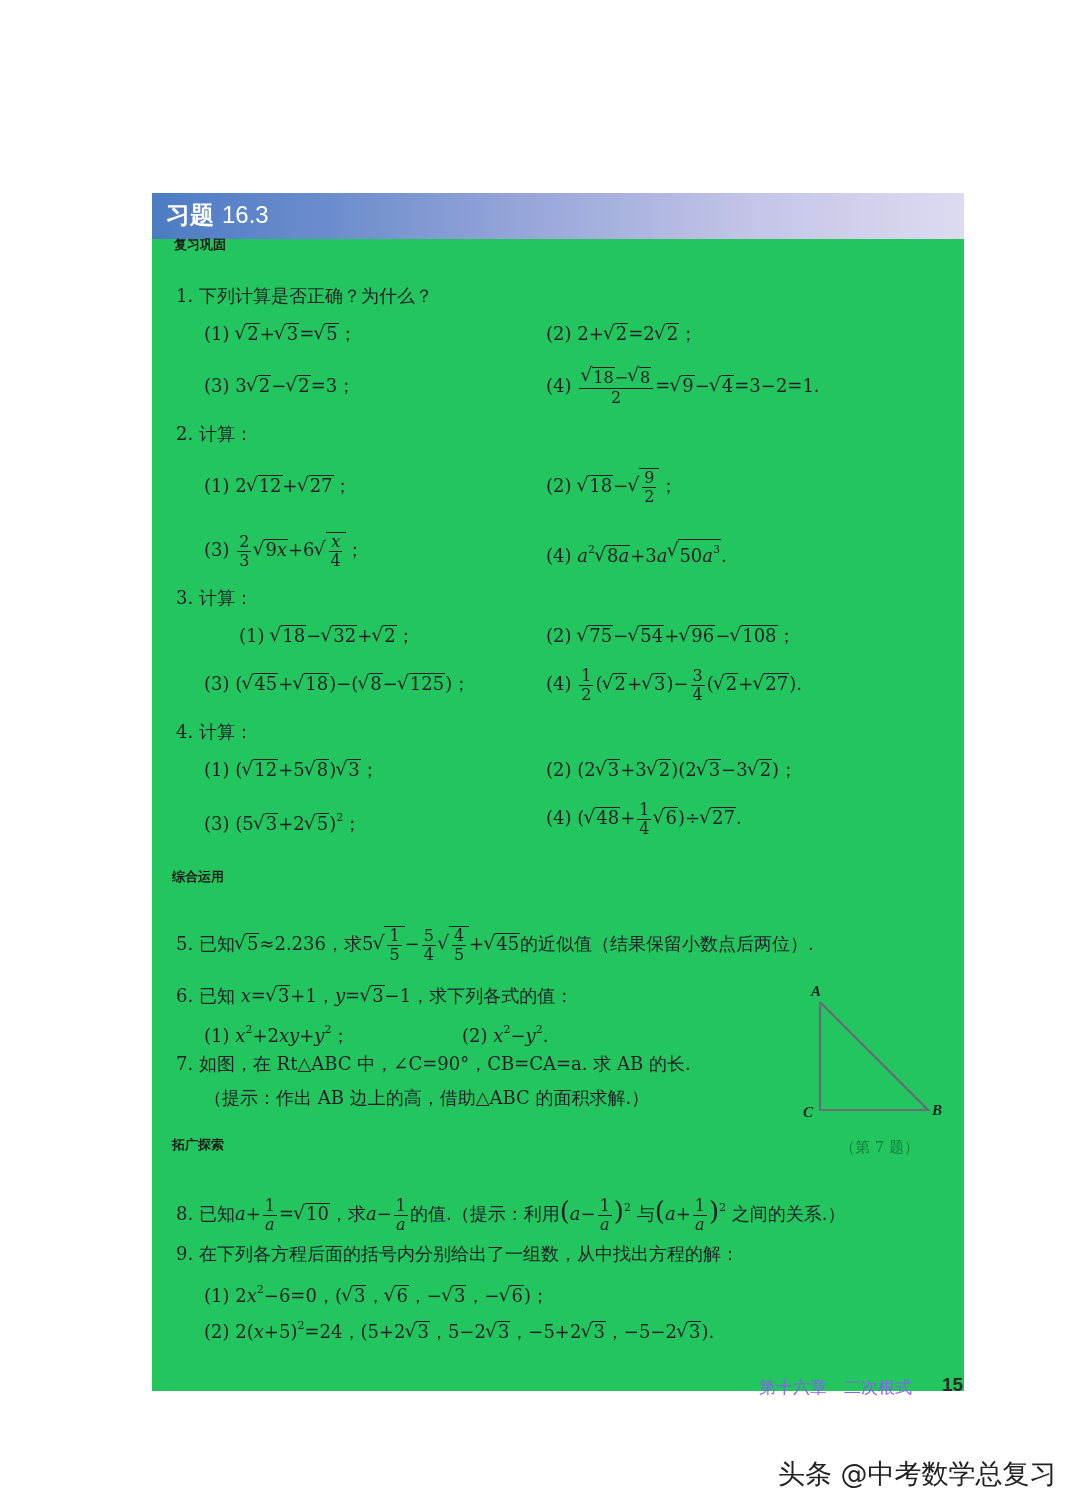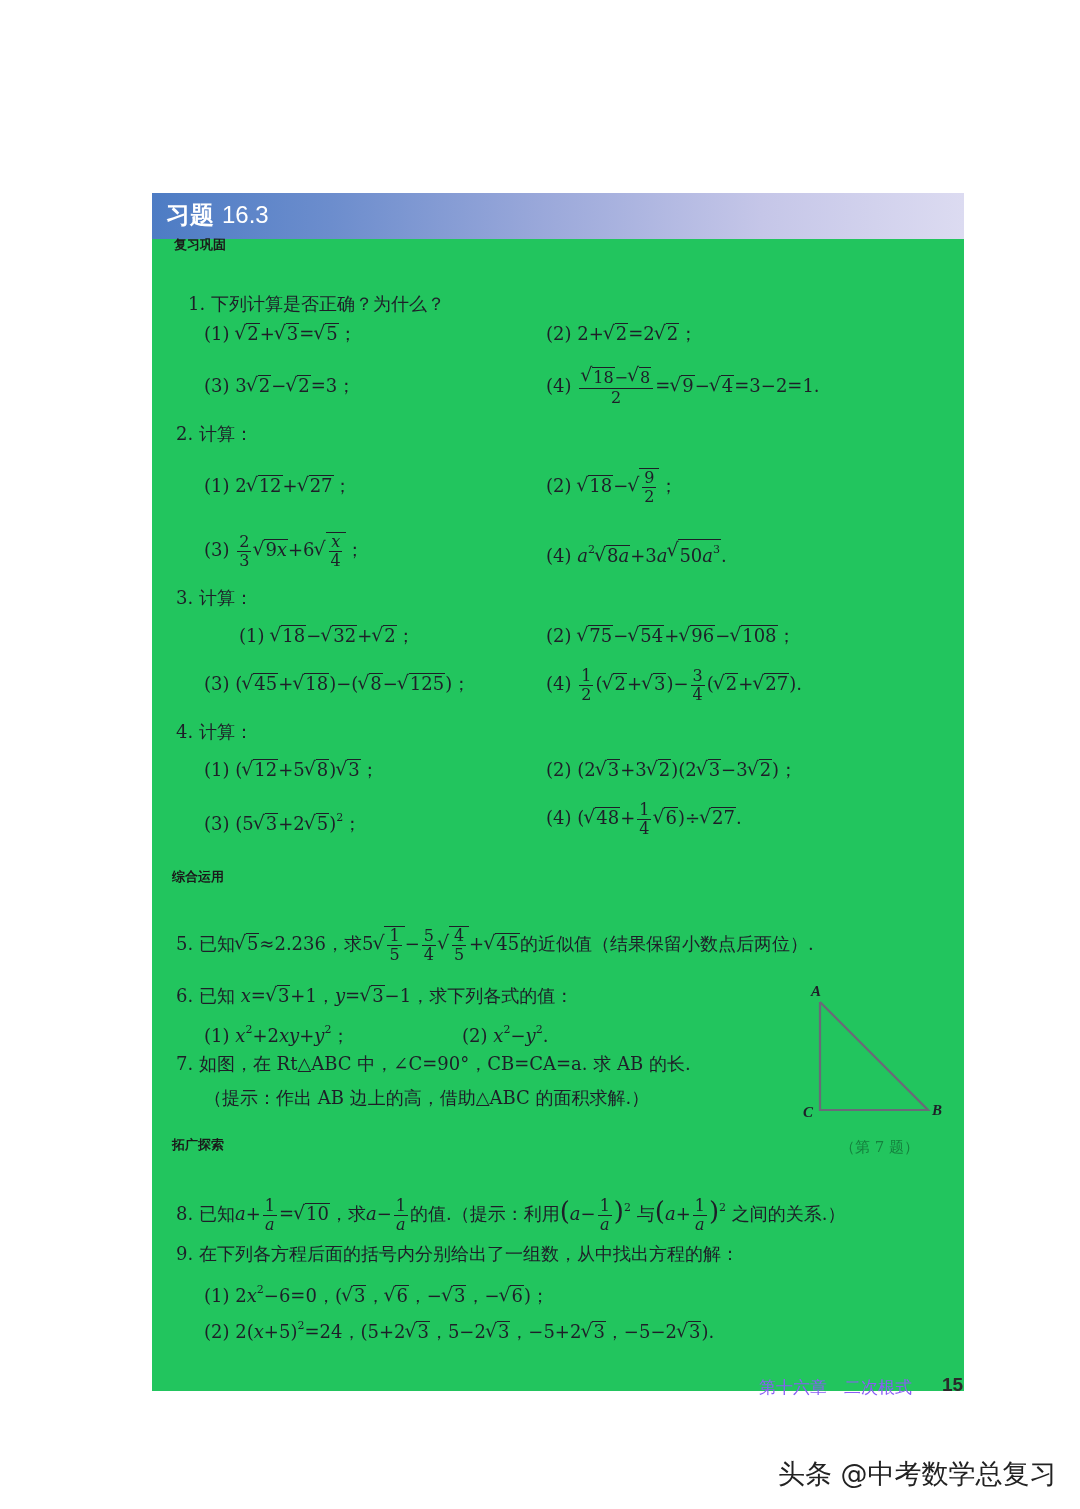--- a/index.html
+++ b/index.html
@@ -52,21 +52,21 @@
 <div class="panel">
   <div class="panel-header">
     <div class="panel-title">
       <span class="cn">习题</span><span class="num">16.3</span>
     </div>
   </div>
 </div>
 
 <div class="section-heading" style="left:174px; top:236px;">复习巩固</div>
 
-<div class="q" style="left:176px; top:292px;margin-left:12px;">1. 下列计算是否正确？为什么？</div>
+<div class="q" style="left:176px; top:284px;">1. 下列计算是否正确？为什么？</div>
 <div class="q" style="left:204px; top:322px;">(1) <span class="sqrt"><span class="rad">2</span></span>+<span class="sqrt"><span class="rad">3</span></span>=<span class="sqrt"><span class="rad">5</span></span>；</div>
 <div class="q" style="left:546px; top:322px;">(2) 2+<span class="sqrt"><span class="rad">2</span></span>=2<span class="sqrt"><span class="rad">2</span></span>；</div>
 <div class="q" style="left:204px; top:374px;">(3) 3<span class="sqrt"><span class="rad">2</span></span>−<span class="sqrt"><span class="rad">2</span></span>=3；</div>
 <div class="q" style="left:546px; top:362px; line-height:48px;">(4) <span class="frac">
       <span class="n"><span class="sqrt"><span class="rad">18</span></span>−<span class="sqrt"><span class="rad">8</span></span></span>
       <span class="d">2</span>
     </span>=<span class="sqrt"><span class="rad">9</span></span>−<span class="sqrt"><span class="rad">4</span></span>=3−2=1.</div>
 
 <div class="q" style="left:176px; top:422px;">2. 计算：</div>
 <div class="q" style="left:204px; top:474px;">(1) 2<span class="sqrt"><span class="rad">12</span></span>+<span class="sqrt"><span class="rad">27</span></span>；</div>

